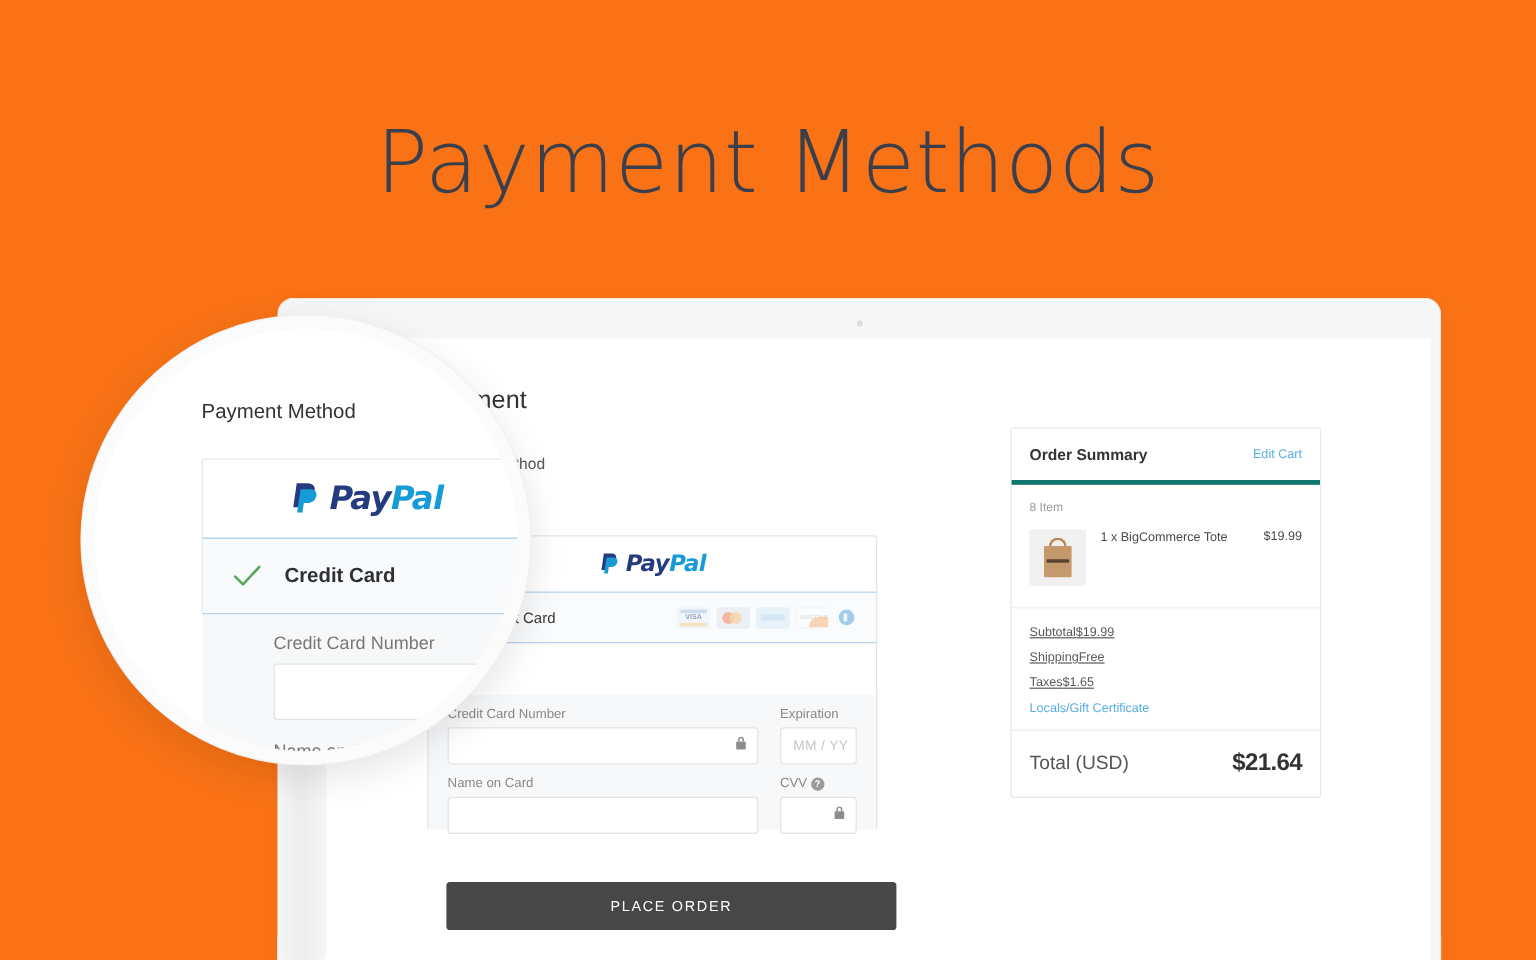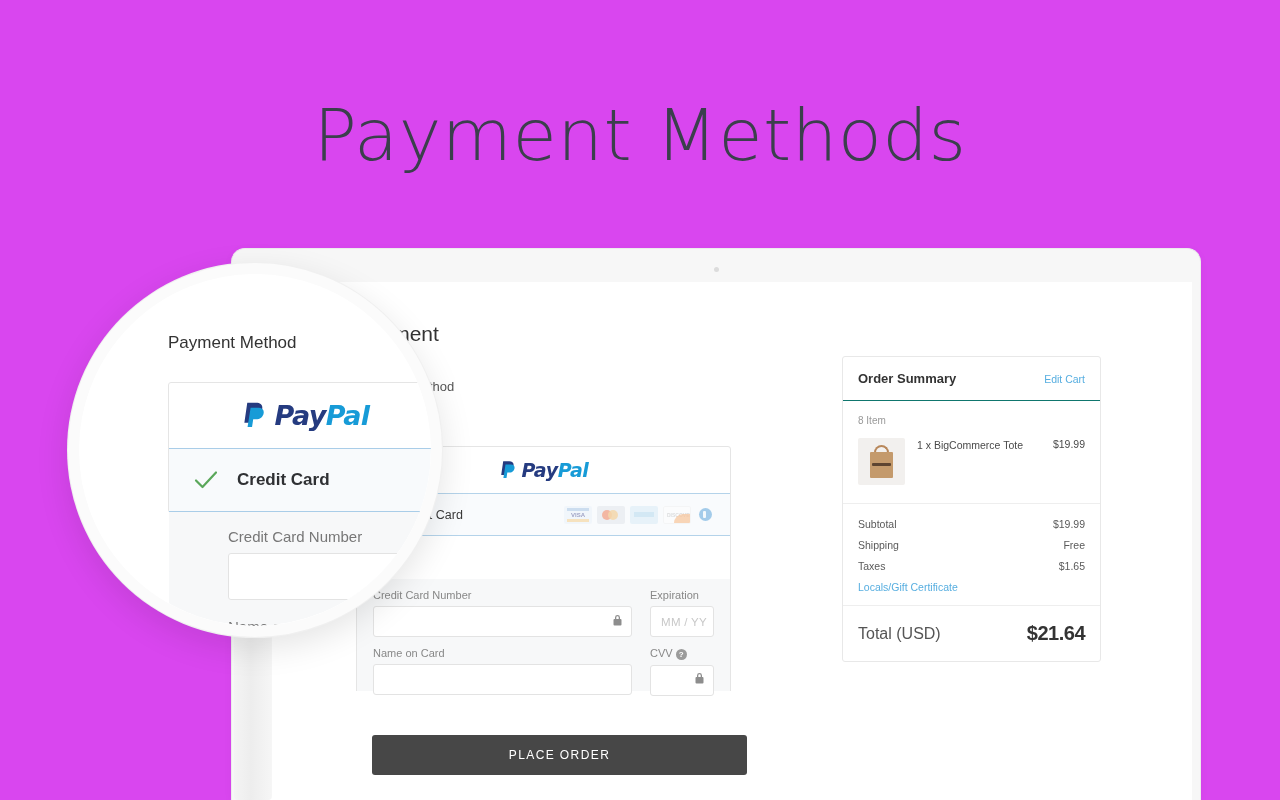--- a/index.html
+++ b/index.html
@@ -2,21 +2,21 @@
 <html><head>
 <meta charset="utf-8">
 <style>
   * { box-sizing: border-box; margin: 0; padding: 0; }
   html, body {
     width: 1280px; height: 800px;
     background: #ffffff;
     font-family: "Liberation Sans", sans-serif;
     overflow: hidden;
   }
-  .stage { position: relative; width: 1280px; height: 800px; background: #d946ef; }
+  .stage { position: relative; width: 1280px; height: 800px; background: #f97316; }
 
   
   .hero-title {
     position: absolute; top: 96px; left: 0; width: 1280px;
     text-align: center;
     font-family: "DejaVu Sans", sans-serif;
     font-weight: 300;
     font-size: 72px;
     letter-spacing: 0.5px;
     color: #3b3f4c;
@@ -156,41 +156,41 @@
   }
 
   
   .summary {
     position: absolute; left: 600px; top: 74px;
     width: 259px;
     background: #ffffff; border: 1px solid #e8e8e8; border-radius: 3px;
   }
   .sum-head {
     display:flex; align-items:center; justify-content:space-between;
-    padding: 14px 15px; border-bottom: 1px solid #0f766e;
+    padding: 14px 15px; border-bottom: 4px solid #0f766e;
   }
   .sum-title { font-size: 13px; color: #333; font-weight: 600; }
   .link { color: #57aee0; font-size: 10.5px; cursor: pointer; }
   .sum-items { padding: 14px 15px 18px 15px; border-bottom: 1px solid #eeeeee; }
   .sum-count { font-size: 10px; color: #999; margin-bottom: 12px; }
   .item-row { display:flex; align-items: flex-start; gap: 12px; }
   .thumb {
     width: 47px; height: 47px; background: #f2f0ee; border-radius: 2px;
     position: relative; flex: 0 0 47px;
   }
   .tote-body { position:absolute; left:12px; top:14px; width:23px; height:26px; background:#c49a6c; border-radius:1px; }
   .tote-handle {
     position:absolute; left:16px; top:7px; width:15px; height:12px;
     border: 2px solid #b8875a; border-bottom:none; border-radius: 8px 8px 0 0;
   }
   .tote-stripe { position:absolute; left:14px; top:25px; width:19px; height:3px; background:#5d4431; border-radius:1px; }
   .item-name { flex: 1 1 auto; font-size: 10.5px; color: #4a4a4a; line-height: 1.4; }
   .item-price { font-size: 10.5px; color: #4a4a4a; }
   .sum-totals { padding: 14px 15px 12px 15px; border-bottom: 1px solid #eeeeee; }
-  .tot-line { display:flex; justify-content:space-between; margin-bottom: 9px; font-size: 10.5px; color: #5a5a5a; }
+  .tot-line { display:flex; justify-content:flex-start; margin-bottom: 9px; font-size: 10.5px; color: #5a5a5a; text-decoration: underline; }
   .sum-grand { padding: 16px 15px; display:flex; align-items:center; justify-content:space-between; }
   .grand-label { font-size: 16px; color: #555; }
   .grand-value { font-size: 20px; color: #333; font-weight: 700; letter-spacing: -0.5px; }
 
   
   .loupe-handle {
     position: absolute; left: 234px; top: 560px;
     width: 38px; height: 240px;
     background: linear-gradient(to right,#f4f4f4,#ededed 45%,#f6f6f6);
     border-radius: 4px;

